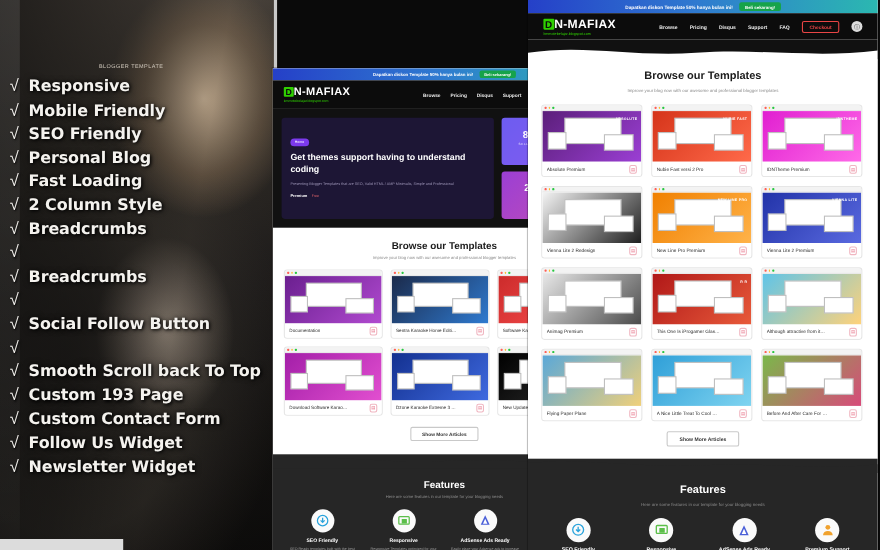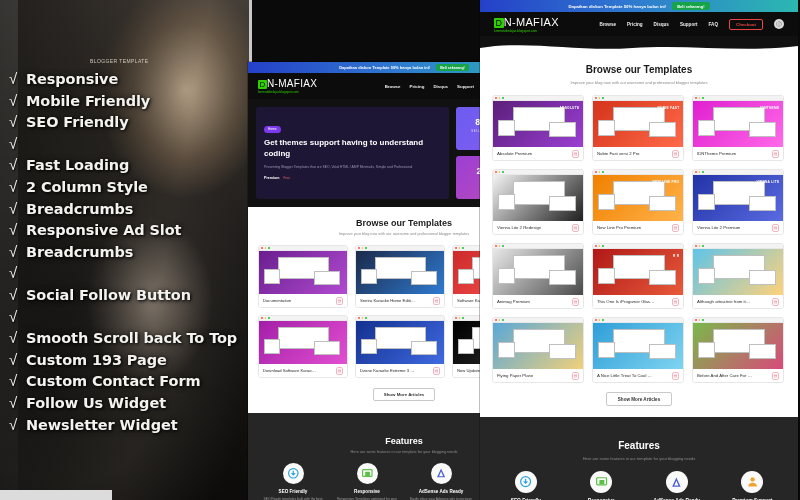--- a/index.html
+++ b/index.html
@@ -79,21 +79,21 @@
   
   .site { position:absolute; overflow:hidden; background:#ffffff; }
   .topbar{
     width:100%; background:linear-gradient(90deg,#2540c8 0%,#2f7ad0 48%,#2bb8b0 100%);
     display:flex; align-items:center; justify-content:center; gap:6px;
   }
   .topbar-text{ color:#fff; font-weight:700; white-space:nowrap; }
   .topbar-btn{ background:#16a34a; color:#fff; border-radius:2px; font-weight:700; white-space:nowrap; }
   .navbar{ width:100%; background:#0c0c0c; display:flex; align-items:center; }
   .brand{ display:flex; flex-direction:column; justify-content:center; }
-  .brand-name{ color:#fff; font-weight:400; letter-spacing:.3px; white-space:nowrap; }
+  .brand-name{ color:#fff; font-weight:700; letter-spacing:.3px; white-space:nowrap; }
   .brand-name .sq{ display:inline-block; background:#2fd000; color:#0c0c0c; border-radius:1px; }
   .brand-name .x{ color:#fff; }
   .brand-url{ color:#2fd000; white-space:nowrap; }
   .nav-links{ margin-left:auto; display:flex; align-items:center; }
   .nav-link{ color:#ededed; white-space:nowrap; font-weight:600; }
   .nav-cta{ color:#e84545; border:1px solid #e84545; border-radius:2px; font-weight:700; white-space:nowrap; }
   .nav-avatar{ border-radius:50%; background:#dcdcdc; display:flex; align-items:center; justify-content:center; color:#333; }
 
   .hero-dark{ background:#111; width:100%; position:relative; }
 
@@ -224,36 +224,36 @@
         <div class="feat-row">
           <span class="feat-check">√</span>
           <span class="feat-label">Mobile Friendly</span>
         </div>
         <div class="feat-row">
           <span class="feat-check">√</span>
           <span class="feat-label">SEO Friendly</span>
         </div>
         <div class="feat-row">
           <span class="feat-check">√</span>
+          <span class="feat-label">Personal Blog</span>
         </div>
         <div class="feat-row">
           <span class="feat-check">√</span>
           <span class="feat-label">Fast Loading</span>
         </div>
         <div class="feat-row">
           <span class="feat-check">√</span>
           <span class="feat-label">2 Column Style</span>
         </div>
         <div class="feat-row">
           <span class="feat-check">√</span>
           <span class="feat-label">Breadcrumbs</span>
         </div>
         <div class="feat-row">
           <span class="feat-check">√</span>
-          <span class="feat-label">Responsive Ad Slot</span>
         </div>
         <div class="feat-row">
           <span class="feat-check">√</span>
           <span class="feat-label">Breadcrumbs</span>
         </div>
         <div class="feat-row">
           <span class="feat-check">√</span>
         </div>
         <div class="feat-row">
           <span class="feat-check">√</span>

